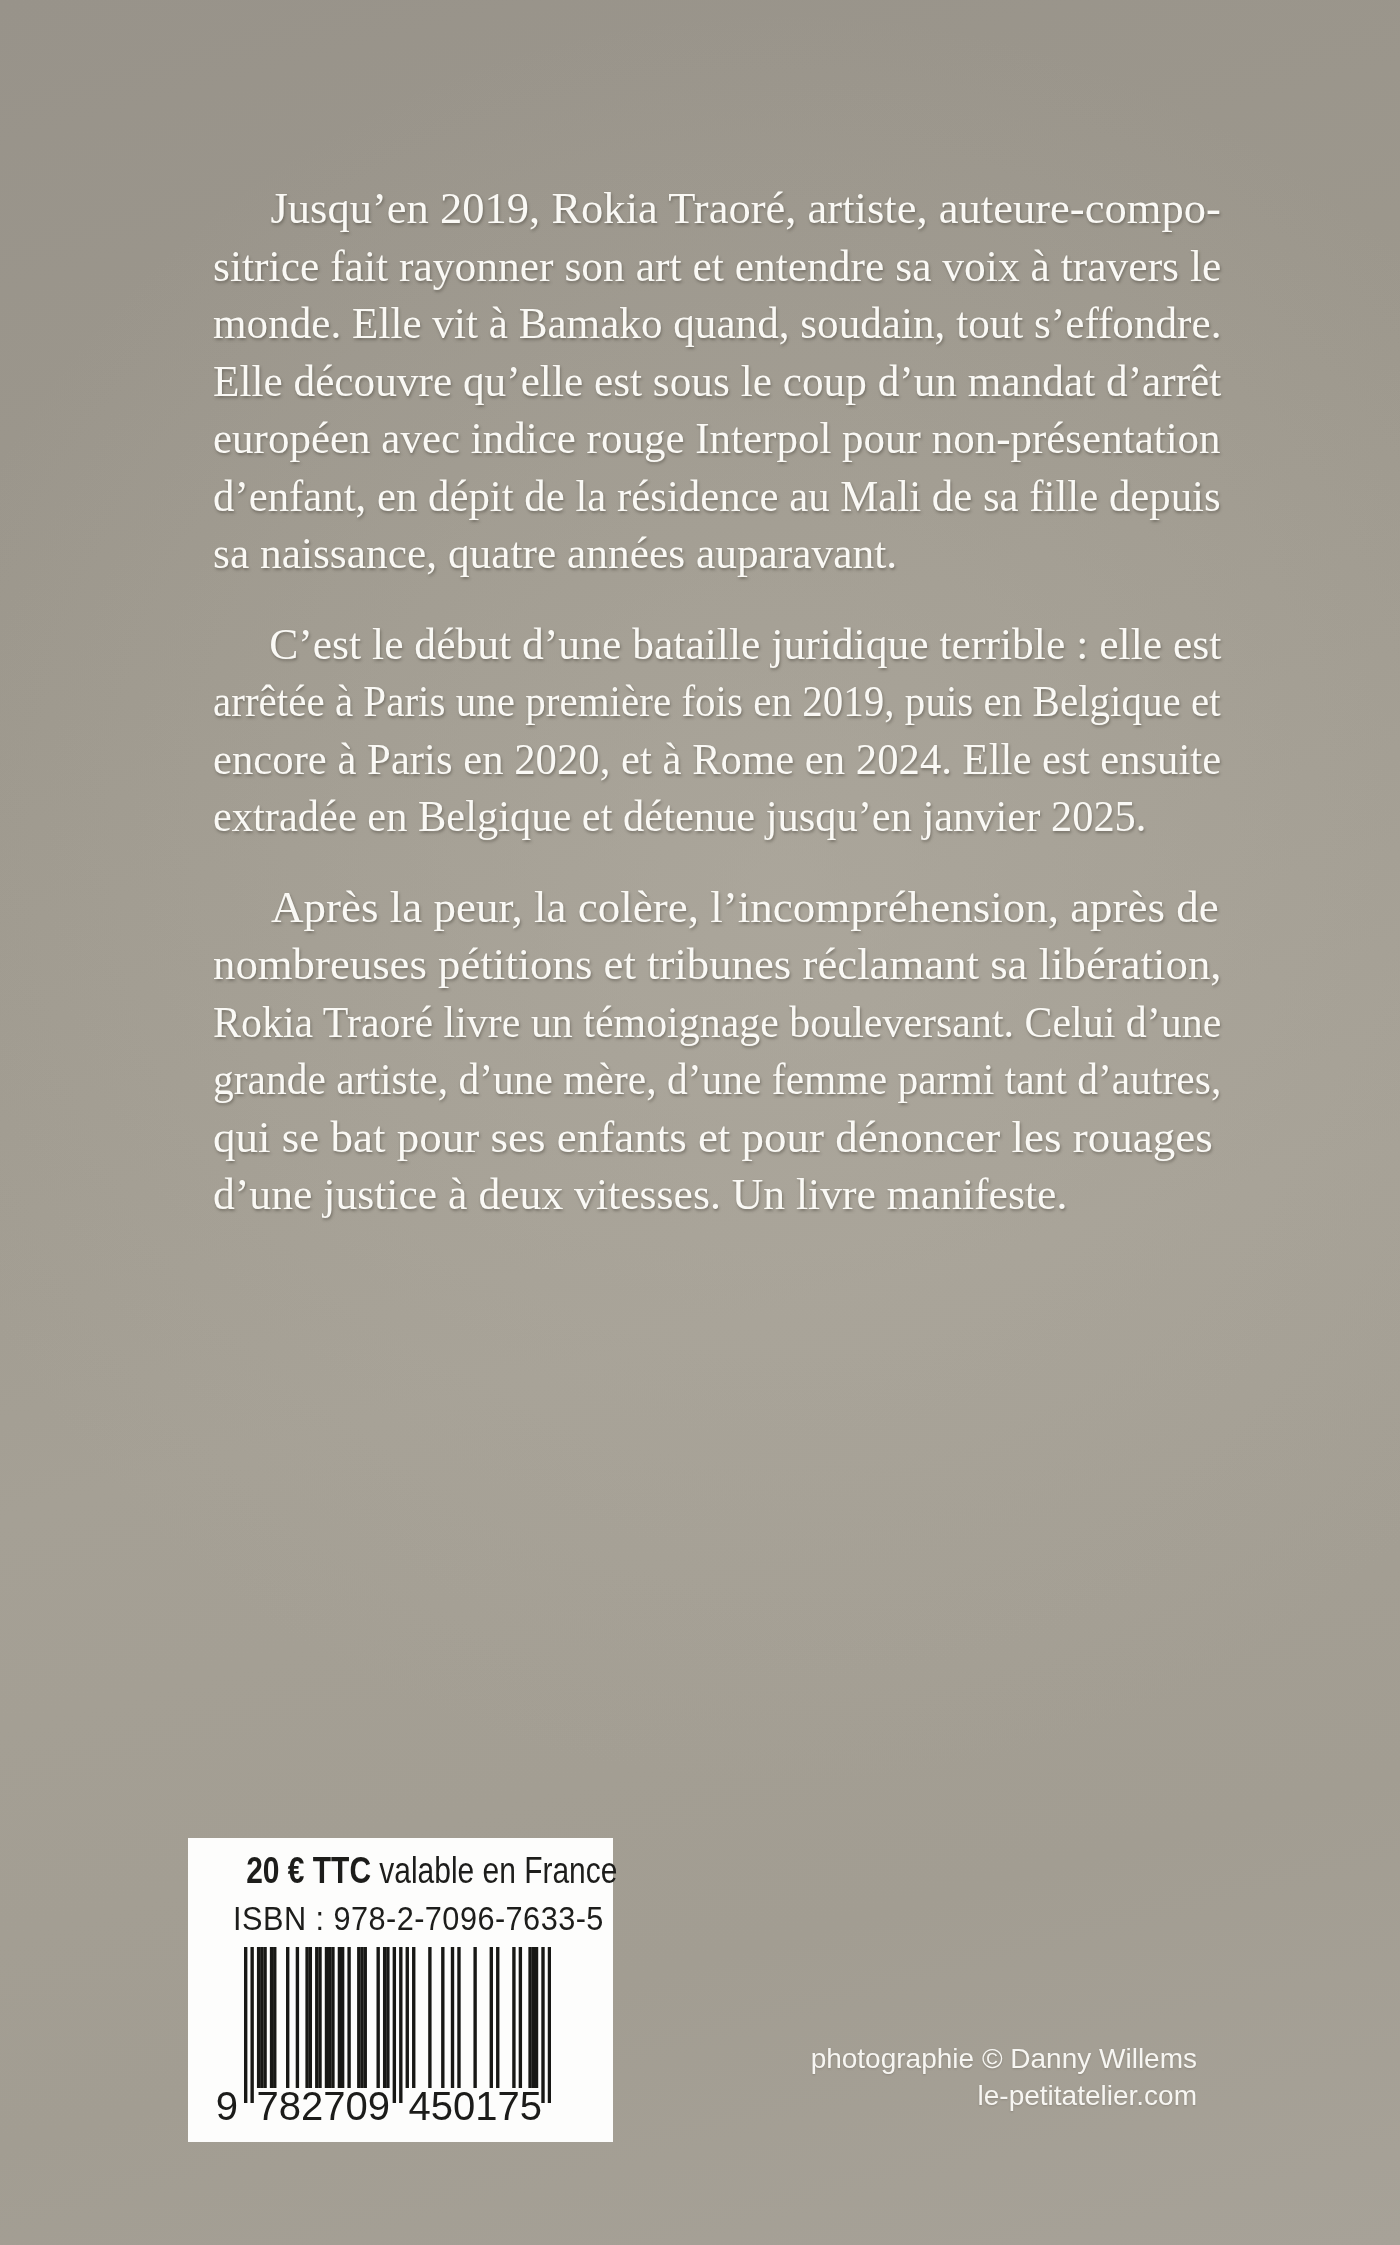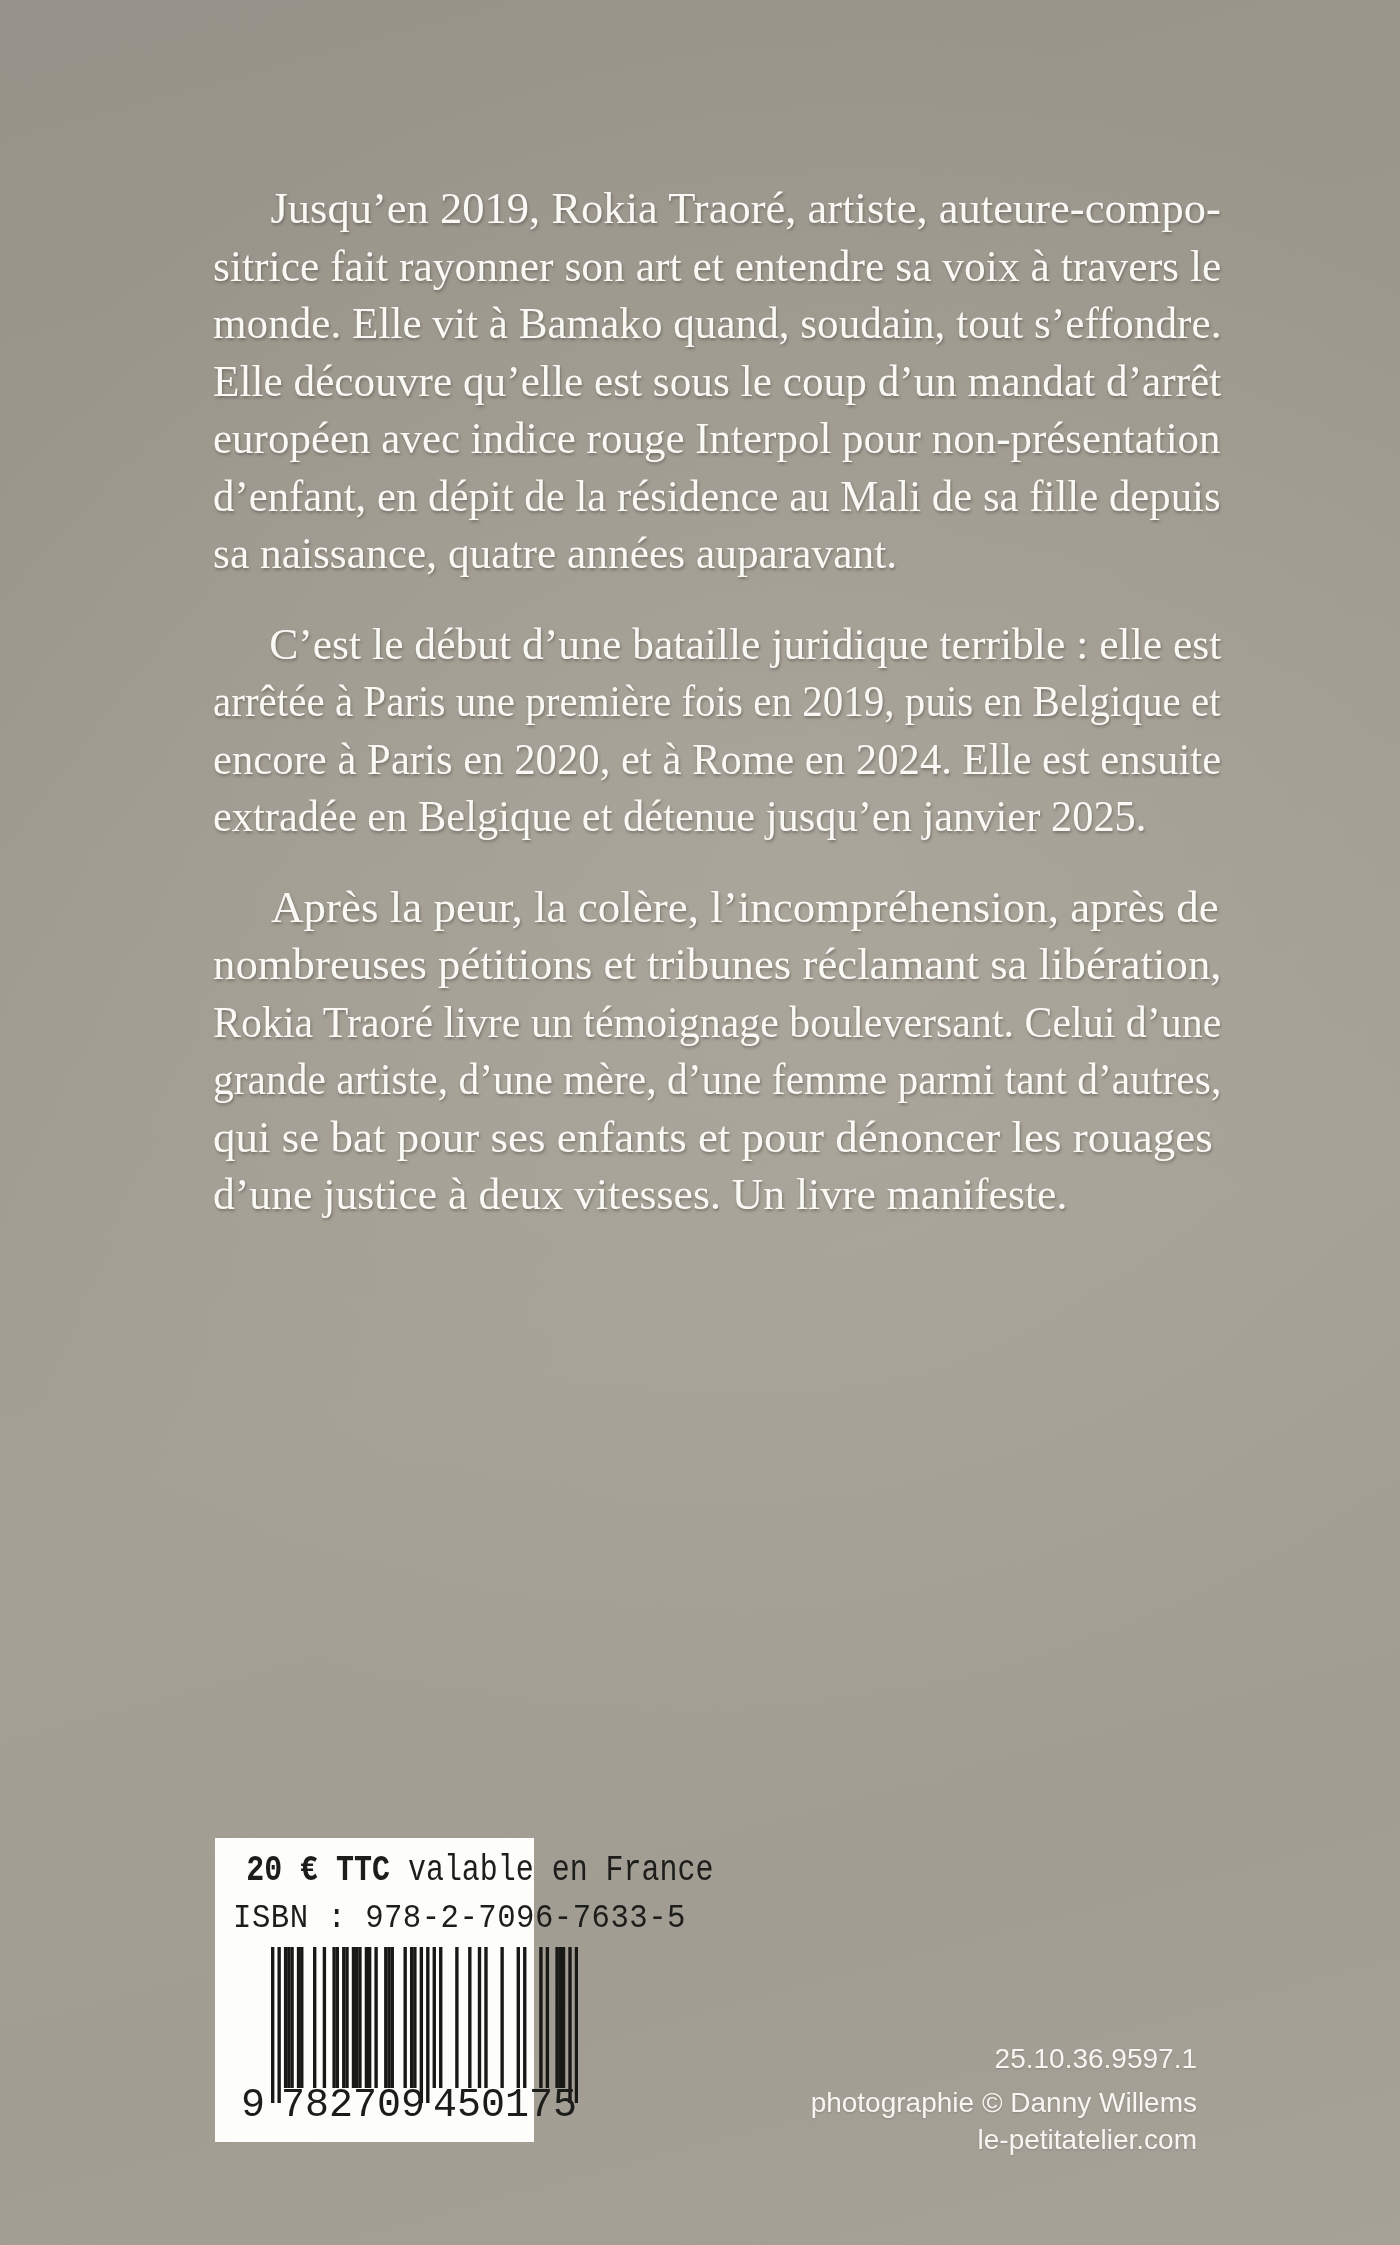--- a/index.html
+++ b/index.html
@@ -31,25 +31,25 @@
     display: block;
     white-space: nowrap;
     transform-origin: 0 50%;
     text-shadow: 1px 2px 3px rgba(62,57,48,0.45);
   }
   .line.indent { padding-left: 58px; }
 
   
   #price-box {
     position: absolute;
-    left: 215px; top: 1838px;
-    width: 319px; height: 304px;
+    left: 188px; top: 1838px;
+    width: 425px; height: 304px;
     background: #fdfdfc;
     color: #1d1d1b;
-    font-family: Liberation Mono, monospace;
+    font-family: Liberation Sans, sans-serif;
   }
   .box-inner {
     width: 371px; margin: 0 auto; padding-top: 12px;
     text-align: center;
   }
   .box-line {
     display: block;
     white-space: nowrap;
     transform-origin: 50% 50%;
   }
@@ -169,18 +169,17 @@
           <rect x="303.77" y="0" width="3.38" height="156" fill="#181815"></rect>
         </svg>
 
       <span class="bc-digits" id="bc-first">9</span>
       <span class="bc-digits" id="bc-left">782709</span>
       <span class="bc-digits" id="bc-right">450175</span>
     </div>
   </div>
 
   <div id="imprint">
-    <span class="imprint-line first">25.10.36.9597.1</span>
     <span class="imprint-line">photographie © Danny Willems</span>
     <span class="imprint-line">le-petitatelier.com</span>
   </div>
 
 </div>
 
 </body></html>

